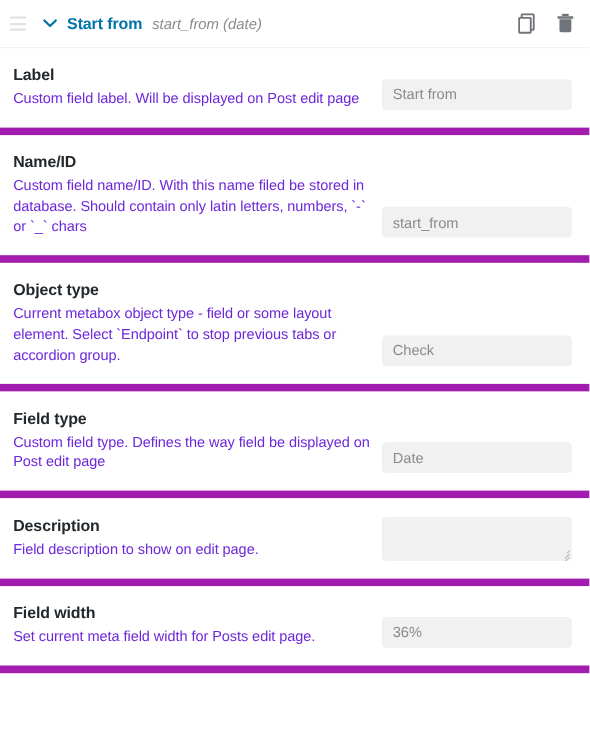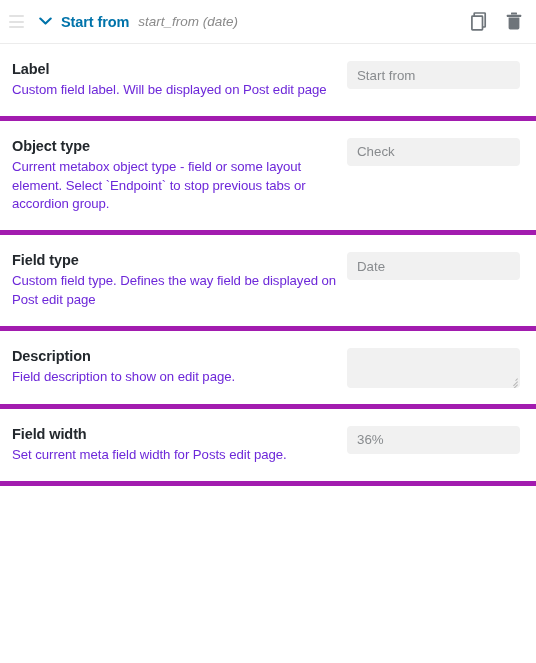--- a/index.html
+++ b/index.html
@@ -87,23 +87,23 @@
     display: flex;
     align-items: center;
     justify-content: center;
     cursor: pointer;
   }
   .icon-btn svg { display: block; }
 
   
   .row {
     display: flex;
-    align-items: flex-start;
+    align-items: flex-end;
     padding: 16px 22px 16px 12px;
-    border-bottom: 5px solid #a21caf;
+    border-bottom: 7px solid #a21caf;
     box-sizing: border-box;
     background: #ffffff;
   }
   .row-left {
     width: 335px;
     flex: 0 0 auto;
     padding-right: 10px;
     box-sizing: border-box;
   }
   .row-label {
@@ -240,20 +240,29 @@
   <div class="row">
     <div class="row-left">
       <div class="row-label">Label</div>
       <div class="row-desc">Custom field label. Will be displayed on Post edit page</div>
     </div>
     <div class="row-right">
       <div class="text-input">Start from</div>
     </div>
   </div>
 
+  <div class="row">
+    <div class="row-left">
+      <div class="row-label">Name/ID</div>
+      <div class="row-desc">Custom field name/ID. With this name filed be stored in database. Should contain only latin letters, numbers, `-` or `_` chars</div>
+    </div>
+    <div class="row-right">
+      <div class="text-input">start_from</div>
+    </div>
+  </div>
 
   <div class="row">
     <div class="row-left">
       <div class="row-label">Object type</div>
       <div class="row-desc">Current metabox object type - field or some layout element. Select `Endpoint` to stop previous tabs or accordion group.</div>
     </div>
     <div class="row-right">
       <div class="text-input">Check</div>
     </div>
   </div>

